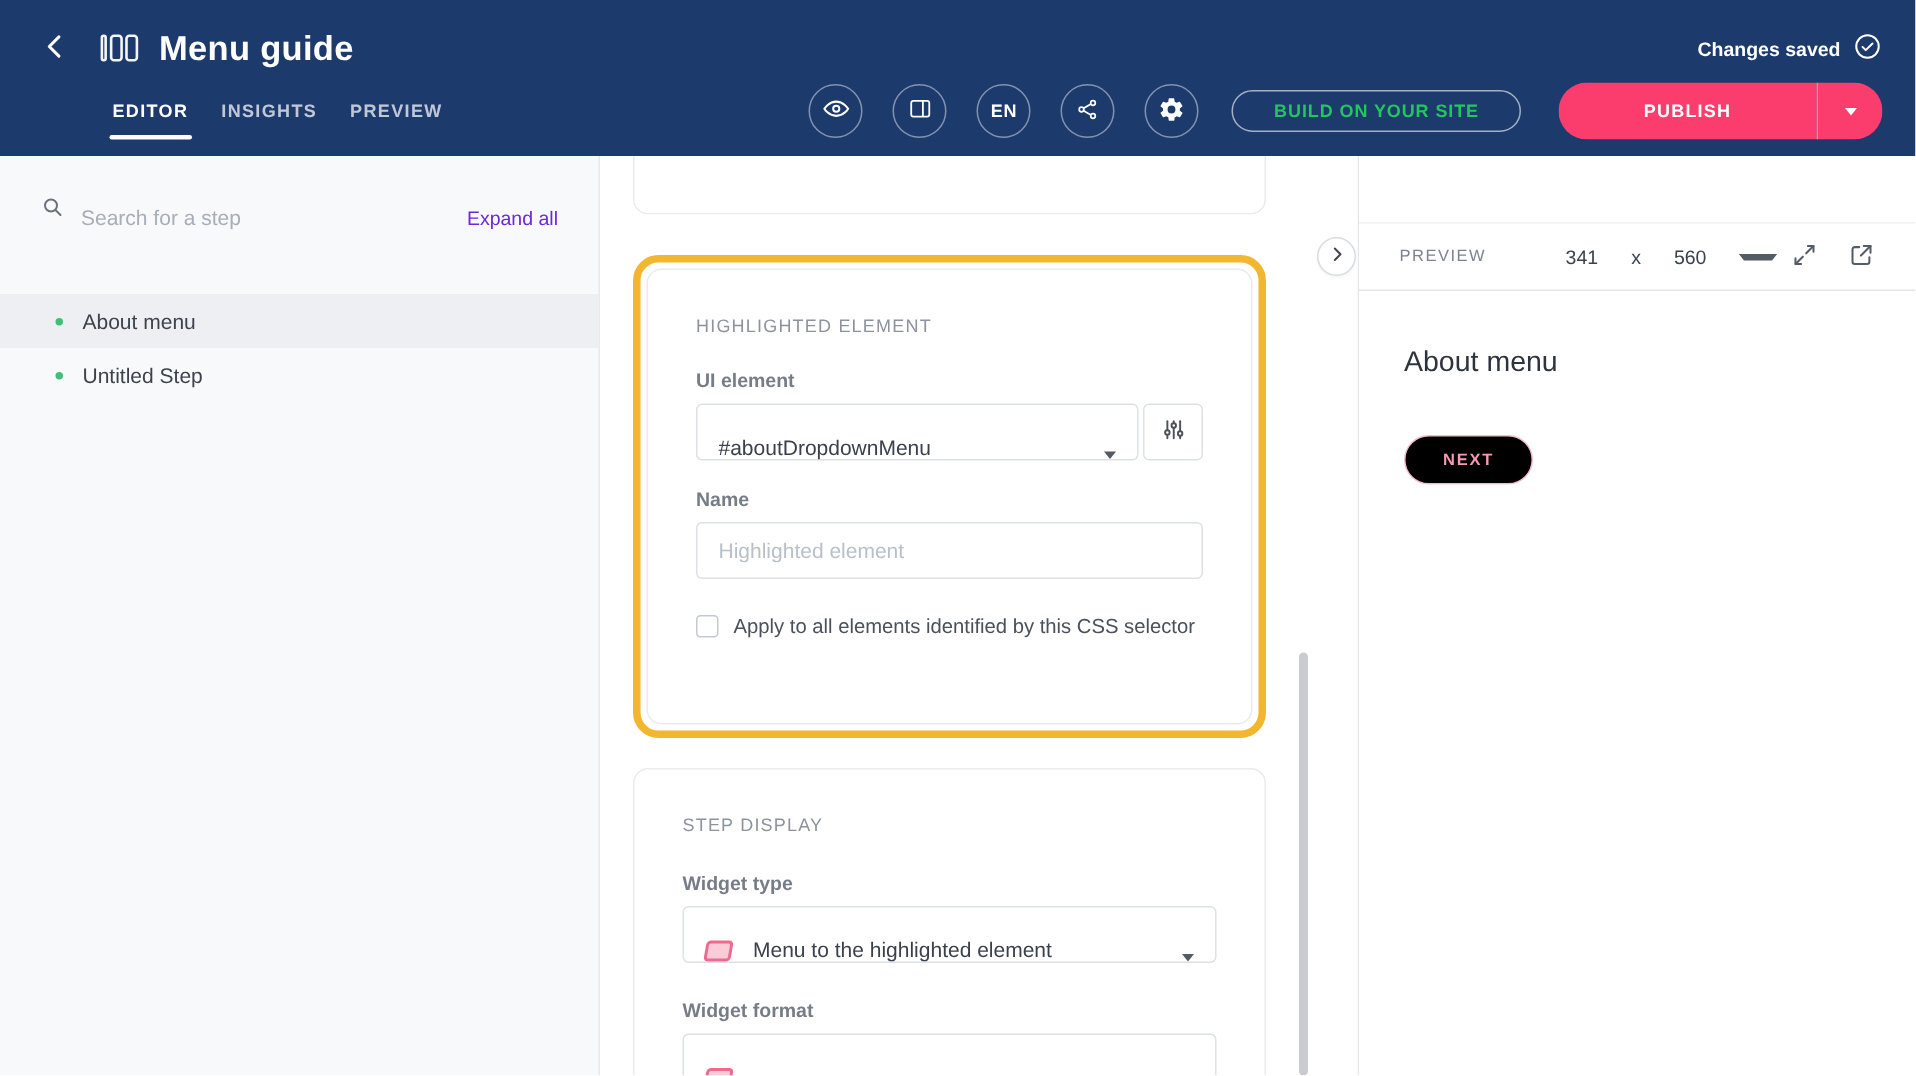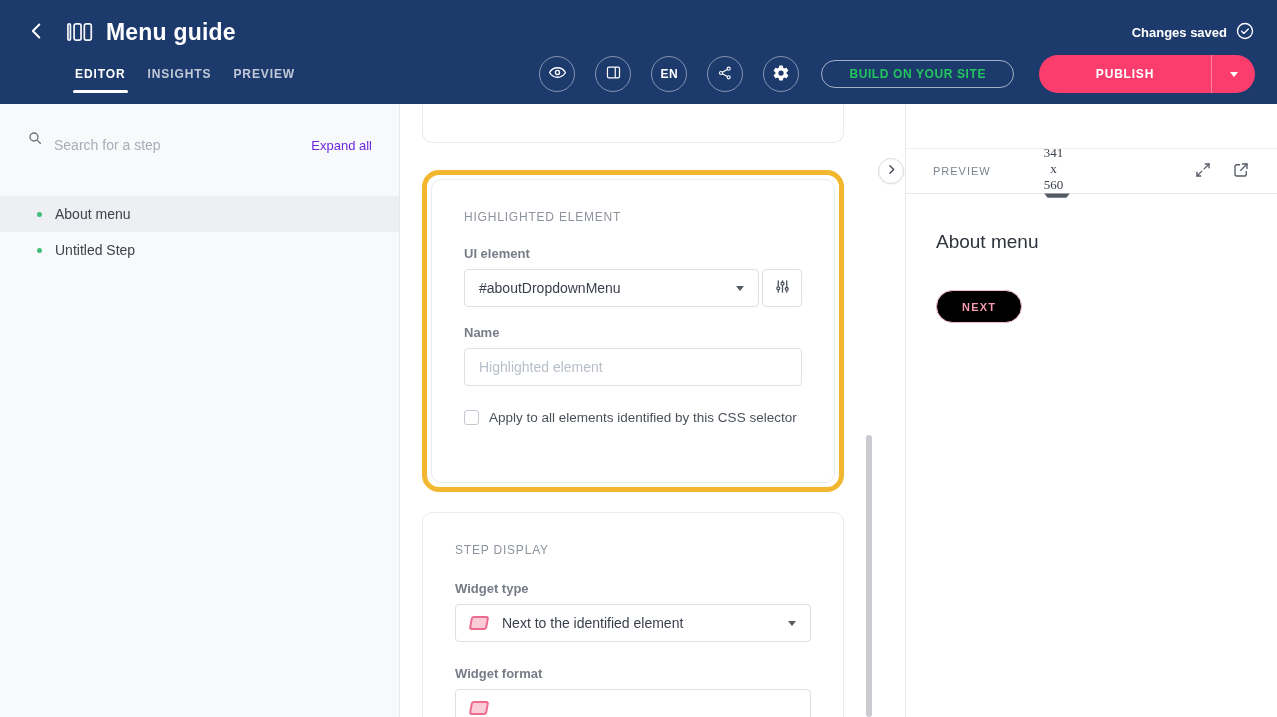--- a/index.html
+++ b/index.html
@@ -47,42 +47,42 @@
   
   .editor { flex:1; position:relative; background:#fff; overflow:hidden; min-width:0; }
   .card-col { width:422px; margin-left:22px; }
   .card { background:#fff; border:1px solid #e9ebef; border-radius:10px; }
   .card-partial-top { height:39px; border-top:none; border-radius:0 0 10px 10px; }
   .highlight-ring { margin-top:27px; border:5px solid #f3b62f; border-radius:17px; padding:4px; }
   .he-card { padding:30px 32px 0 32px; height:304px; }
   .section-title { font-size:12px; font-weight:400; letter-spacing:.8px; color:#8d939d; }
   .field-label { font-size:13px; color:#767d87; margin-top:22px; margin-bottom:8px;font-weight:bold; }
   .select-row { display:flex; gap:3px; }
-  .select { flex:1; height:38px; border:1px solid #dde0e6; border-radius:4px; background:#fff; display:flex; align-items:center; padding:0 14px; font-family:inherit; font-size:14px; color:#3b414c; cursor:pointer; }
+  .select { flex:1; height:38px; border:1px solid #dde0e6; border-radius:4px; background:#fff; display:flex; align-items:flex-end; padding:0 14px; font-family:inherit; font-size:14px; color:#3b414c; cursor:pointer; }
   .select .caret { margin-left:auto; color:#555b64; }
   .icon-btn-sq { width:40px; height:38px; border:1px solid #dde0e6; border-radius:4px; background:#fff; color:#4a515b; display:flex; align-items:center; justify-content:center; cursor:pointer; flex:none; }
   .text-input { width:100%; height:38px; border:1px solid #dde0e6; border-radius:4px; padding:0 14px; font-family:inherit; font-size:14px; color:#3b414c; outline:none; }
   .text-input::placeholder { color:#b9c0c9; }
   .checkbox-row { margin-top:24px; display:flex; align-items:center; gap:10px; }
   .checkbox { appearance:none; -webkit-appearance:none; width:15px; height:15px; border:1px solid #c3c9d1; border-radius:3px; background:#fff; cursor:pointer; flex:none; }
   .checkbox-label { font-size:13.5px; color:#4a515b; cursor:pointer; }
   .sd-card { margin-top:20px; padding:30px 32px; height:330px; }
   .sd-card .field-label:first-of-type { margin-top:24px; }
   .widget-icon { width:18px; height:14px; background:#f9ccd7; border:2px solid #ee6a8f; border-radius:3px; transform:skewX(-10deg); margin-right:14px; flex:none; }
   .widget-format-select { margin-top:0; }
   .scroll-thumb { position:absolute; width:6px; border-radius:3px; background:#c9cbd1; right:33px; top:331px; height:282px; }
 
   
   .collapse-btn { position:absolute; left:878px; top:158px; width:26px; height:26px; border-radius:50%; border:1px solid #d9dce1; background:#fff; color:#3f454e; display:flex; align-items:center; justify-content:center; cursor:pointer; z-index:5; box-shadow:0 1px 2px rgba(0,0,0,.05); }
 
   
   .preview { width:372px; flex:none; background:#fff; border-left:1px solid #e4e6ea; display:flex; flex-direction:column; }
   .preview-header { margin-top:44px; height:46px; display:flex; align-items:center; padding:0 27px; border-top:1px solid #eef0f2; border-bottom:1px solid #e4e6ea; }
   .preview-label { font-size:11px; letter-spacing:1px; color:#7c838d; }
-  .size-select { display:flex; align-items:center; gap:0; margin-left:42px; background:none; border:none; font-family:Liberation Serif, serif; font-size:13px; color:#3c424c; cursor:pointer;flex-direction:column; }
+  .size-select { display:flex; align-items:center; gap:0; margin-left:42px; background:none; border:none; font-family:Liberation Sans, sans-serif; font-size:13px; color:#3c424c; cursor:pointer; }
   .size-select span { padding:0 11px; }
   .size-select .caret { color:#555b64; margin-left:8px; transform:scale(.85); }
   .preview-icons { margin-left:auto; display:flex; align-items:center; gap:20px; }
   .ghost-btn { background:none; border:none; color:#555c66; cursor:pointer; display:flex; align-items:center; justify-content:center; padding:0; }
   .preview-body { padding:37px 30px; }
   .preview-step-title { font-size:19px; font-weight:400; color:#2e343c; }
   .next-btn { margin-top:37px; height:33px; padding:0 25px; border:1px solid #f7bcc9; border-radius:17px; background:#000000; color:#f59ab1; font-family:inherit; font-size:11px; font-weight:bold; letter-spacing:1.2px; cursor:pointer; }
 </style>
 </head>
 <body>
@@ -227,21 +227,21 @@
               <label class="checkbox-label">Apply to all elements identified by this CSS selector</label>
             </div>
           </section>
         </div>
 
         <section class="card sd-card">
           <h2 class="section-title">STEP DISPLAY</h2>
           <div class="field-label" style="margin-top:24px;">Widget type</div>
           <div class="select">
             <span class="widget-icon"></span>
-            <span>Next to the identified element</span>
+            <span>Menu to the highlighted element</span>
             <span class="caret"></span>
           </div>
           <div class="field-label" style="margin-top:24px;">Widget format</div>
           <div class="select widget-format-select">
             <span class="widget-icon"></span>
           </div>
         </section>
       </div>
 
       <div class="scroll-thumb"></div>

